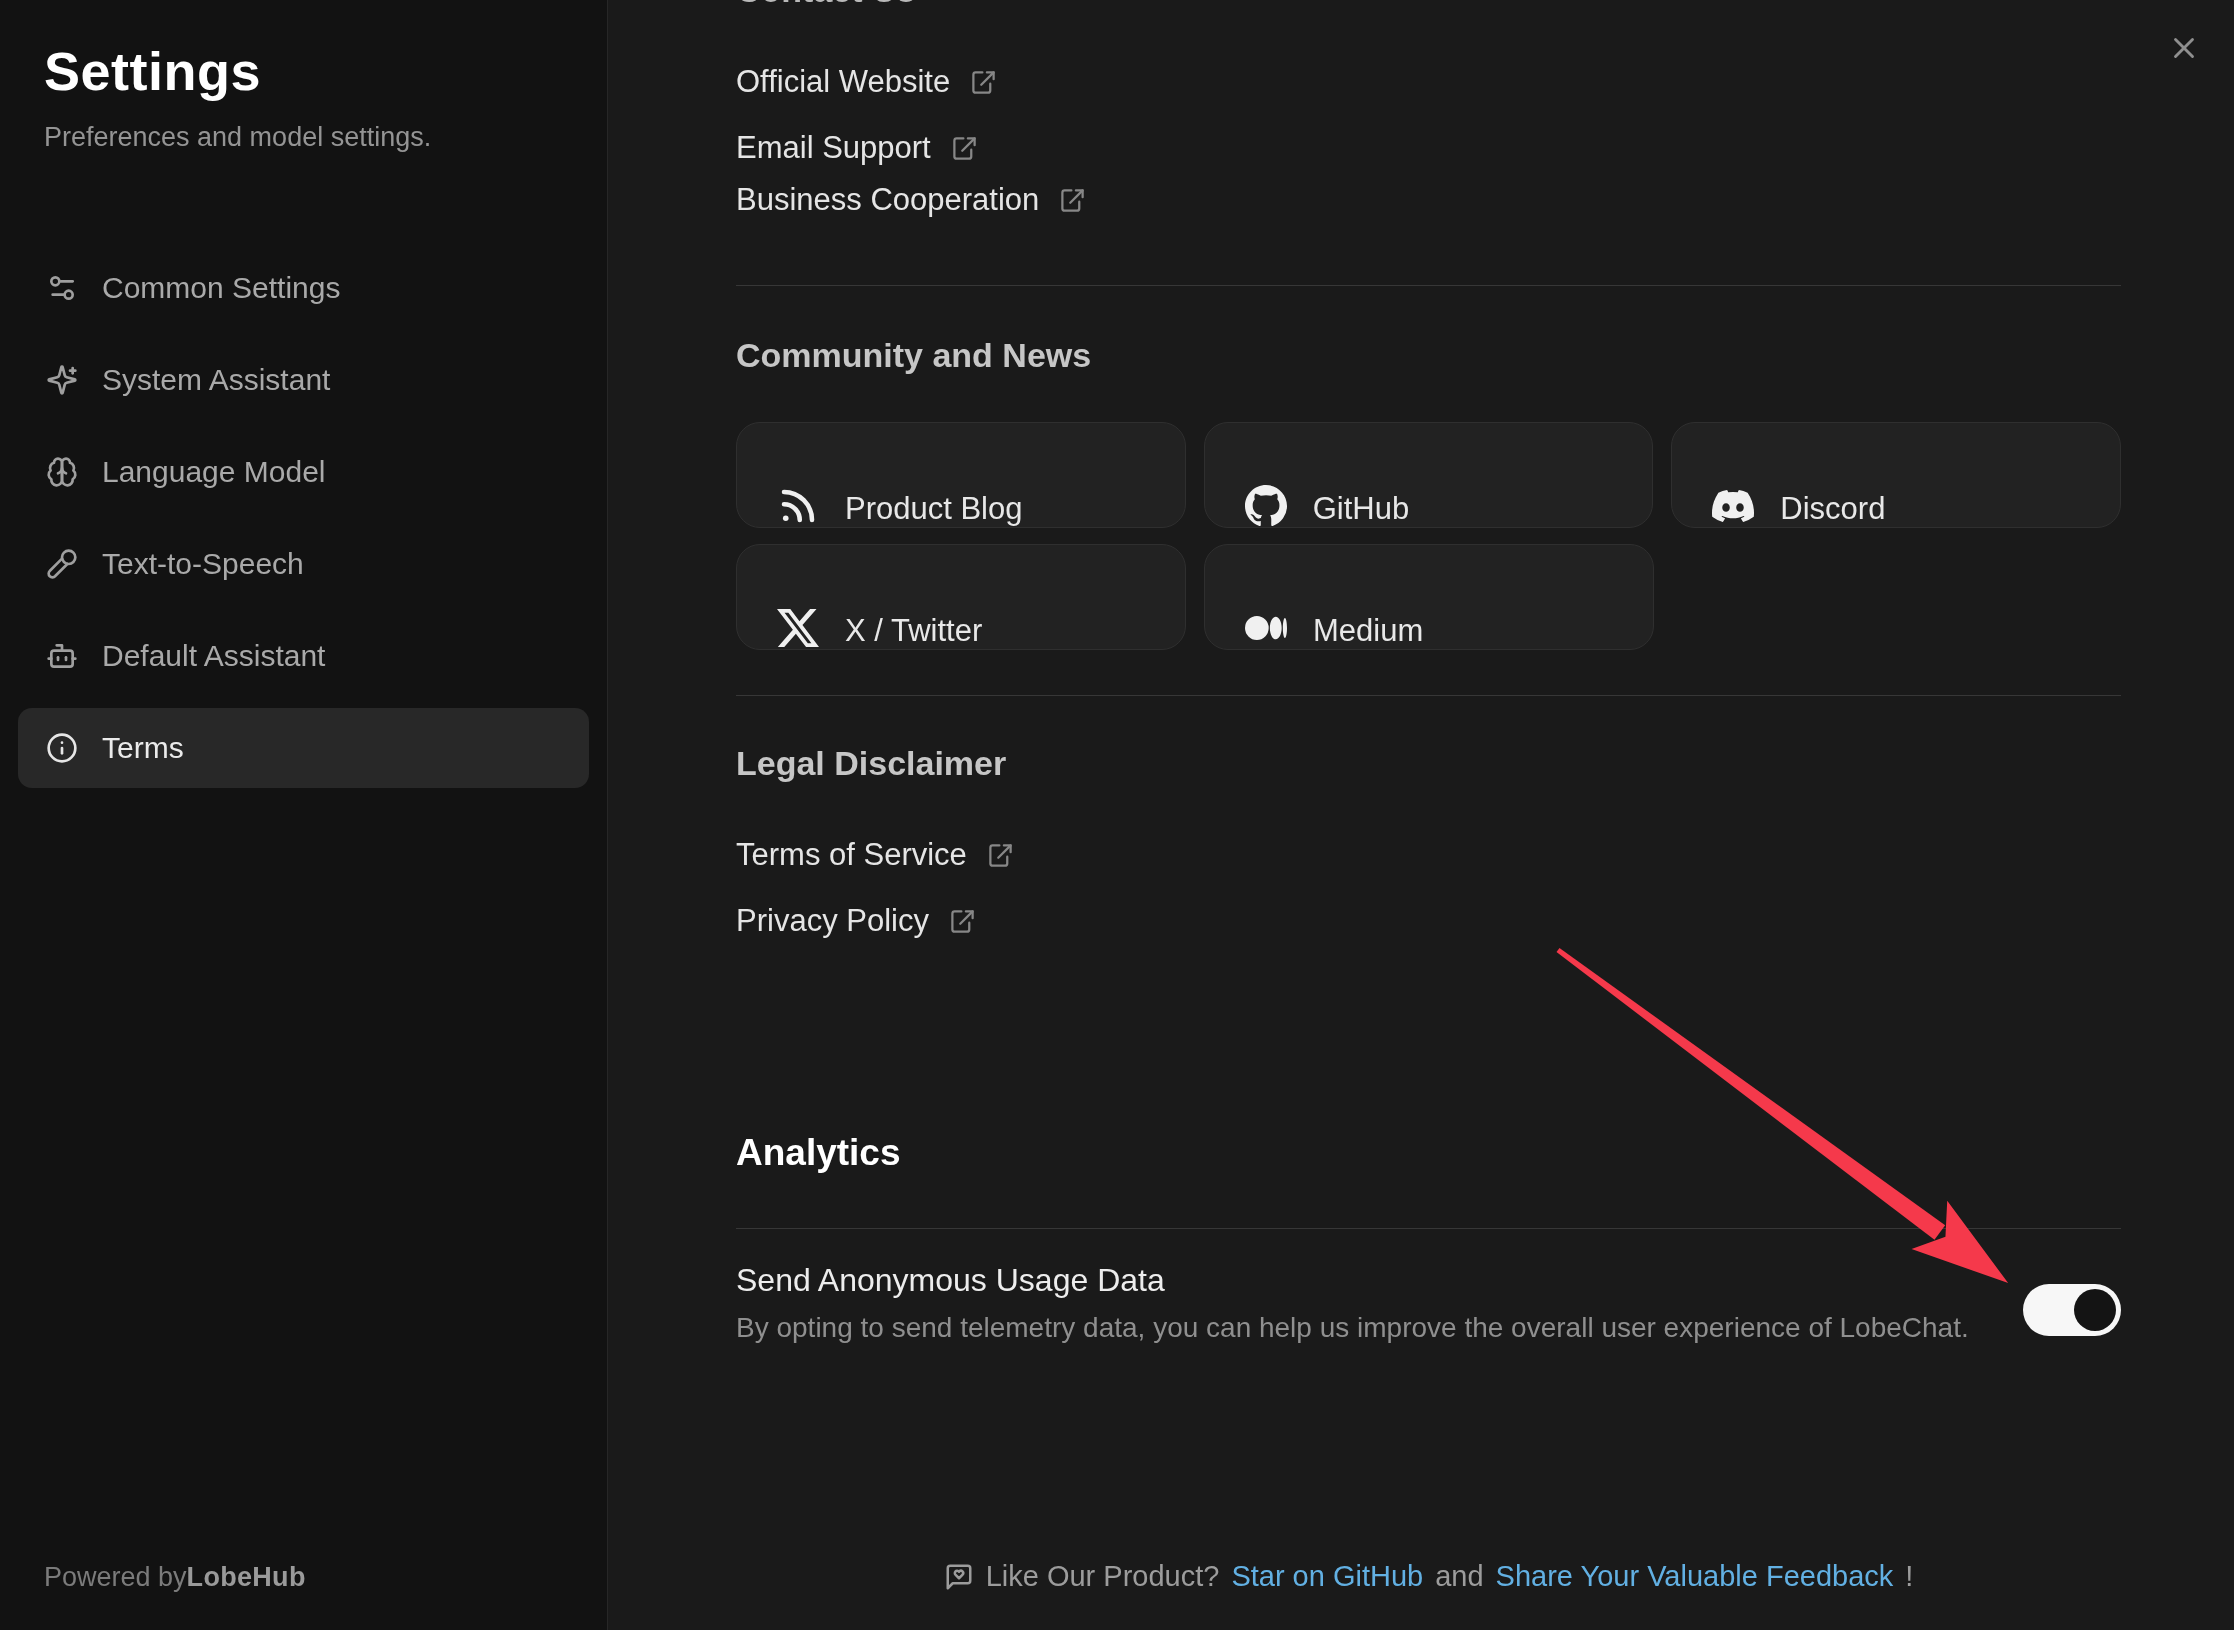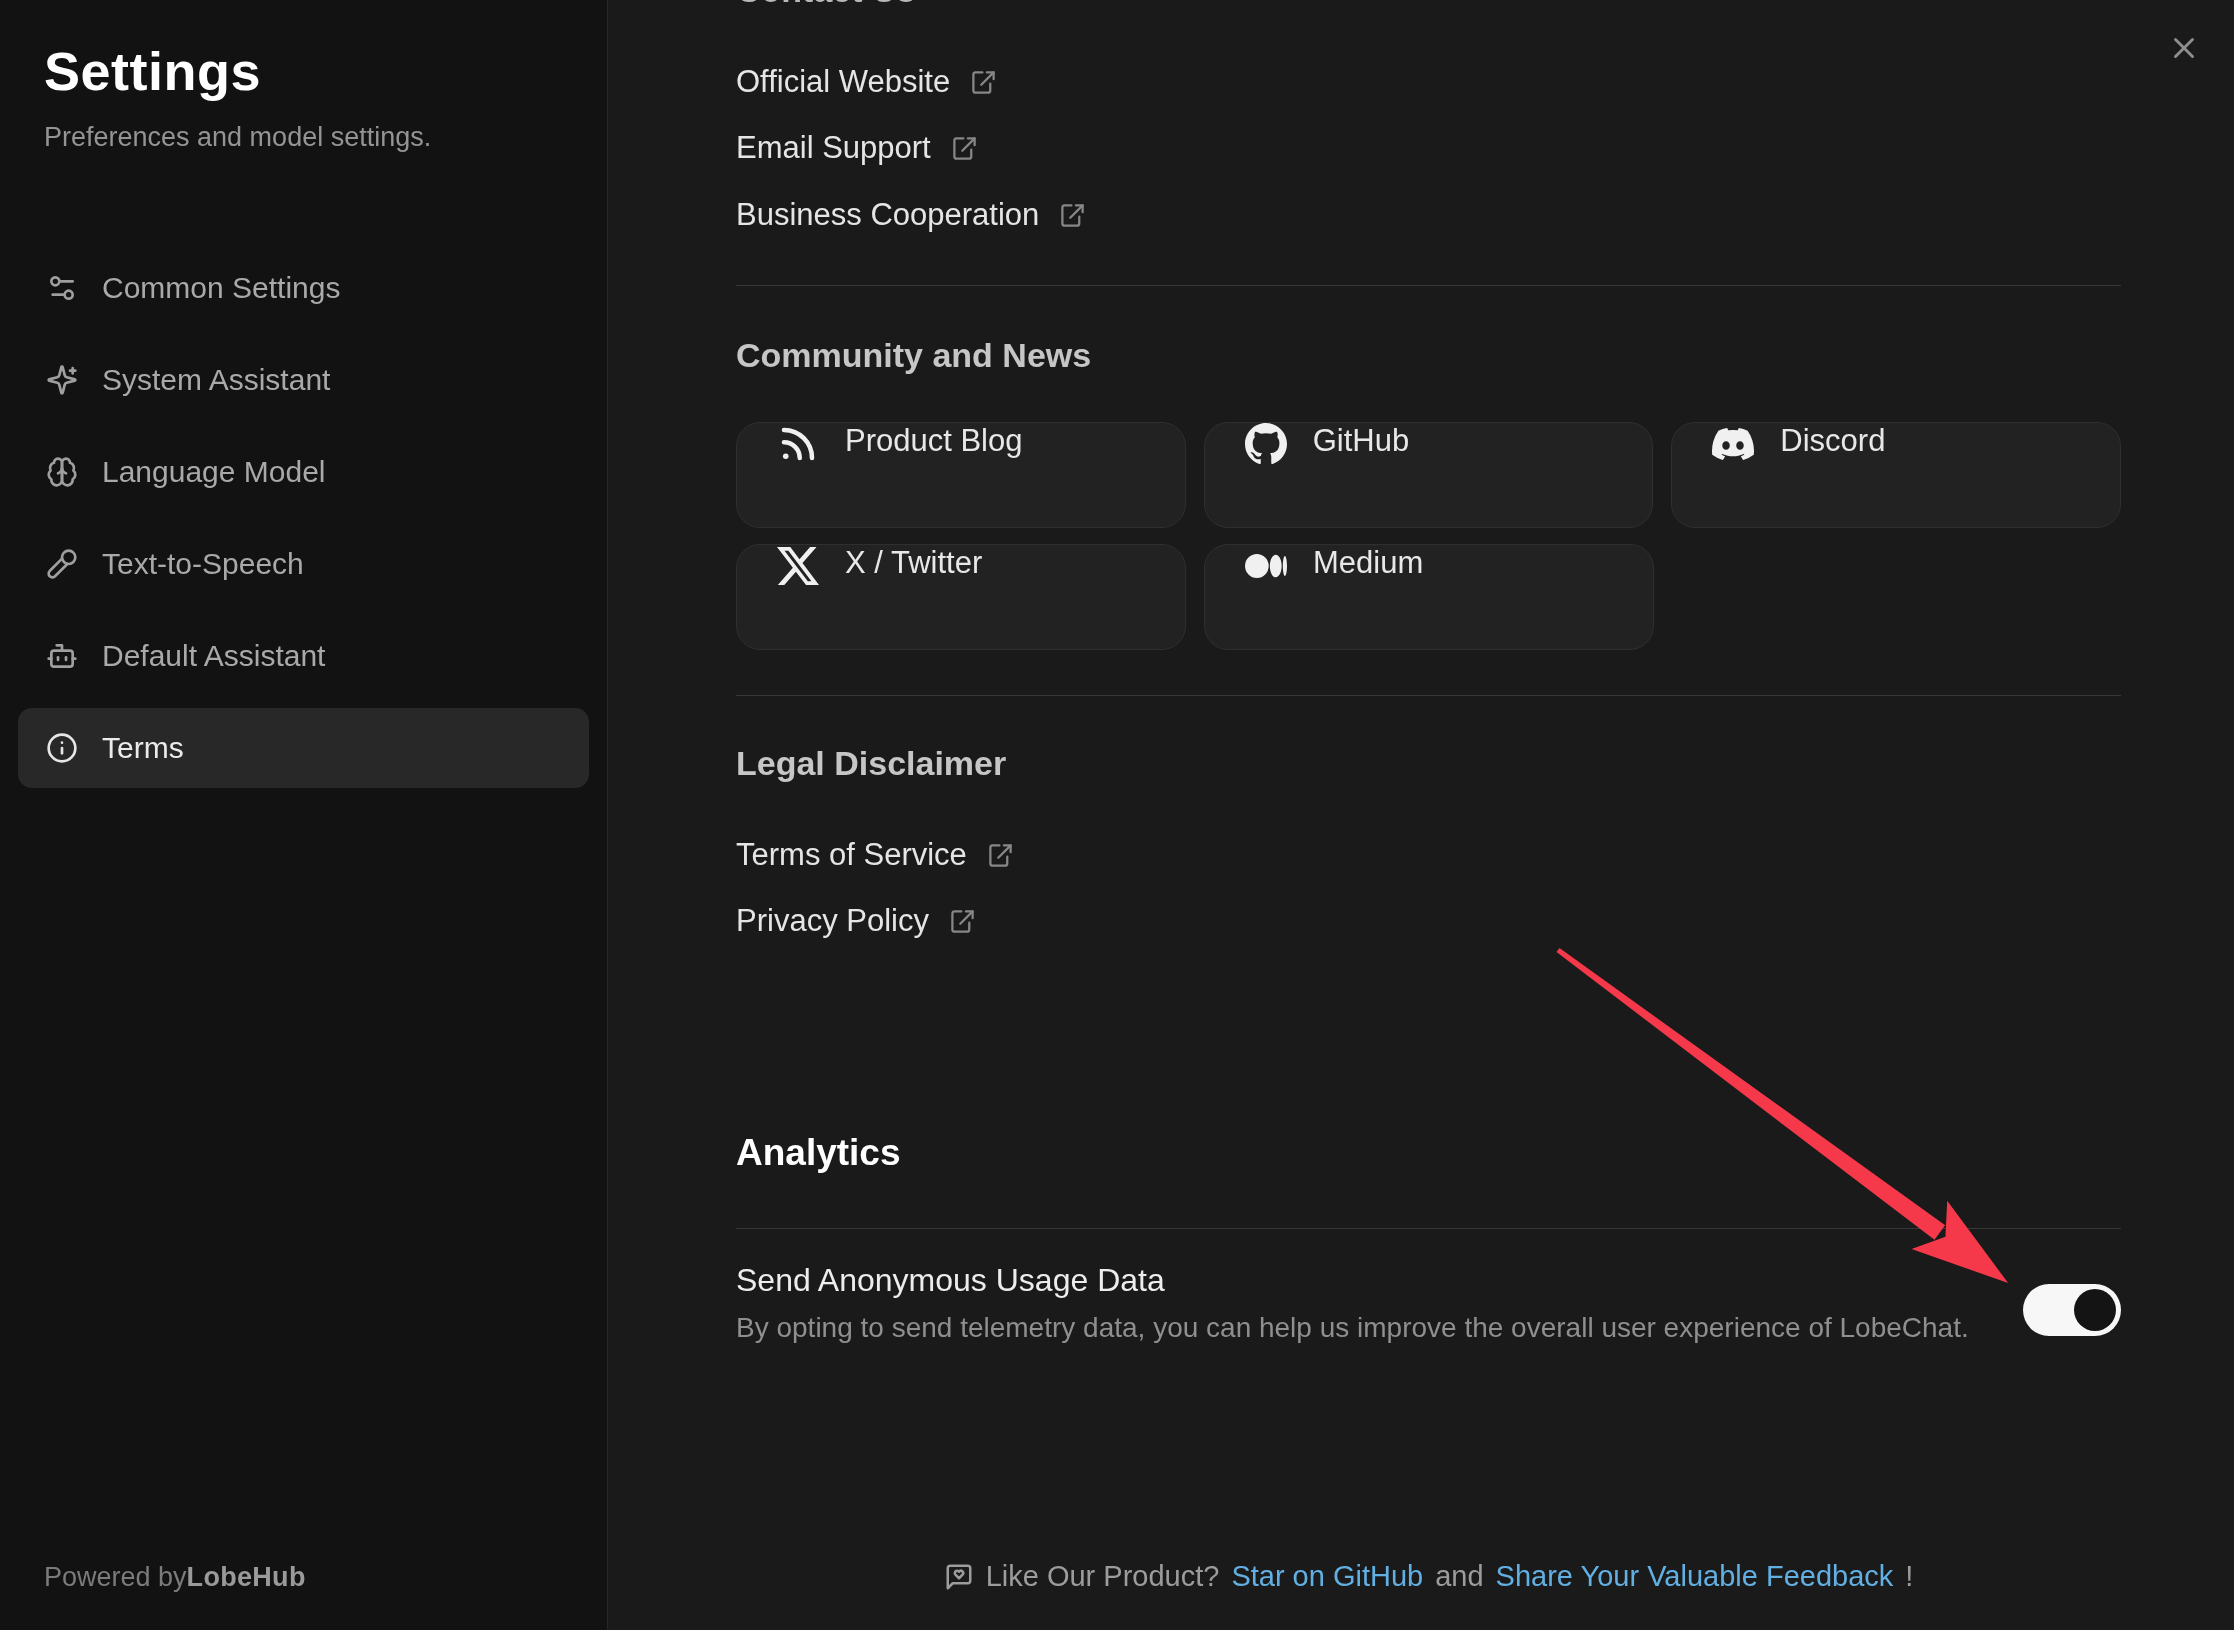--- a/index.html
+++ b/index.html
@@ -59,21 +59,21 @@
 
   .divider { height: 1px; background: rgba(255,255,255,0.13); }
 
   .sec-heading { font-size: 34px; font-weight: 700; color: #c6c6c6; }
   .sec-heading.bright { color: #ffffff; font-size: 37px; }
 
   .btn-row { display: flex; gap: 18px; }
   .comm-btn {
     width: 450px; height: 106px;
     background: #222222; border: 1px solid #2f2f2f; border-radius: 24px;
-    display: flex; align-items: flex-start; gap: 26px; padding-left: 40px;
+    display: flex; align-items: flex-end; gap: 26px; padding-left: 40px;
     cursor: pointer;
   }
   .comm-btn .cb-ic { width: 42px; height: 42px; color: #f0f0f0; display: flex; align-items: center; justify-content: center; }
   .comm-btn .cb-label { font-size: 31px; color: #e8e8e8; }
 
   .setting-title { font-size: 32px; font-weight: 500; color: #ededed; }
   .setting-desc { font-size: 28px; color: #8f8f8f; }
 
   .toggle {
     position: absolute; width: 98px; height: 52px; border-radius: 26px;
@@ -204,21 +204,21 @@
     <div class="blk link-row" style="top:126px">
       <span class="link-text">Email Support</span>
       <span class="ext-ic">
         <svg class="lucide" viewBox="0 0 24 24" fill="none" stroke="currentColor" stroke-width="2" stroke-linecap="round" stroke-linejoin="round">
             <path d="M15 3h6v6"></path>
             <path d="M10 14 21 3"></path>
             <path d="M18 13v6a2 2 0 0 1-2 2H5a2 2 0 0 1-2-2V5a2 2 0 0 1 2-2h6"></path>
           </svg>
       </span>
     </div>
-    <div class="blk link-row" style="top:193px">
+    <div class="blk link-row" style="top:178px">
       <span class="link-text">Business Cooperation</span>
       <span class="ext-ic">
         <svg class="lucide" viewBox="0 0 24 24" fill="none" stroke="currentColor" stroke-width="2" stroke-linecap="round" stroke-linejoin="round">
             <path d="M15 3h6v6"></path>
             <path d="M10 14 21 3"></path>
             <path d="M18 13v6a2 2 0 0 1-2 2H5a2 2 0 0 1-2-2V5a2 2 0 0 1 2-2h6"></path>
           </svg>
       </span>
     </div>
 

